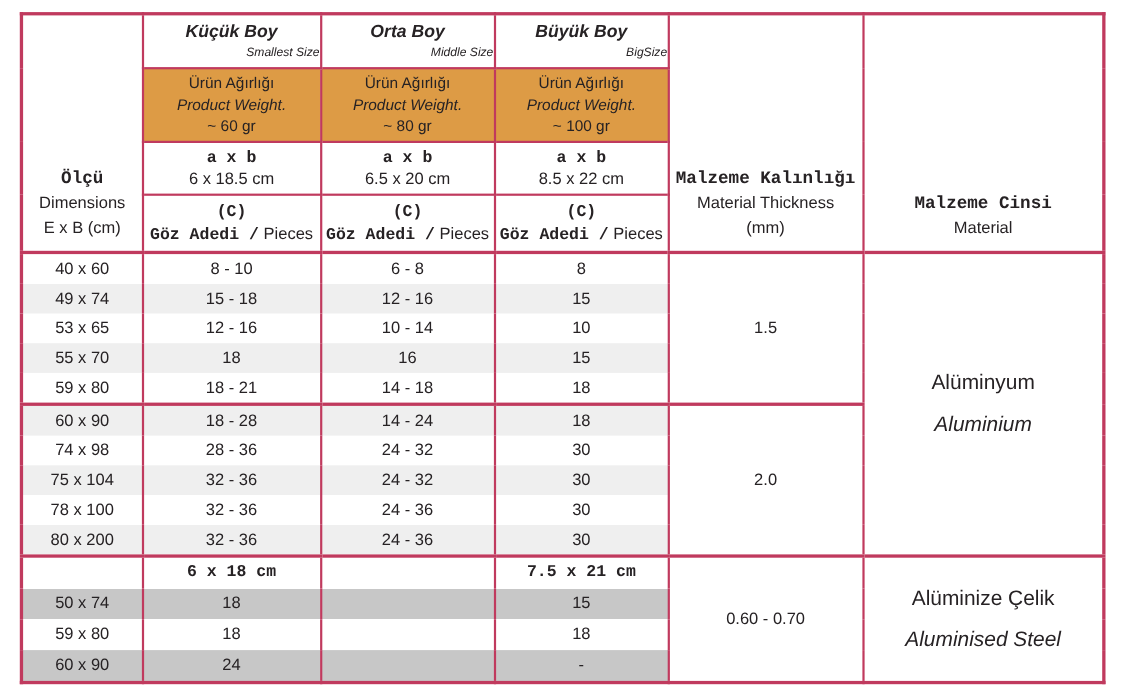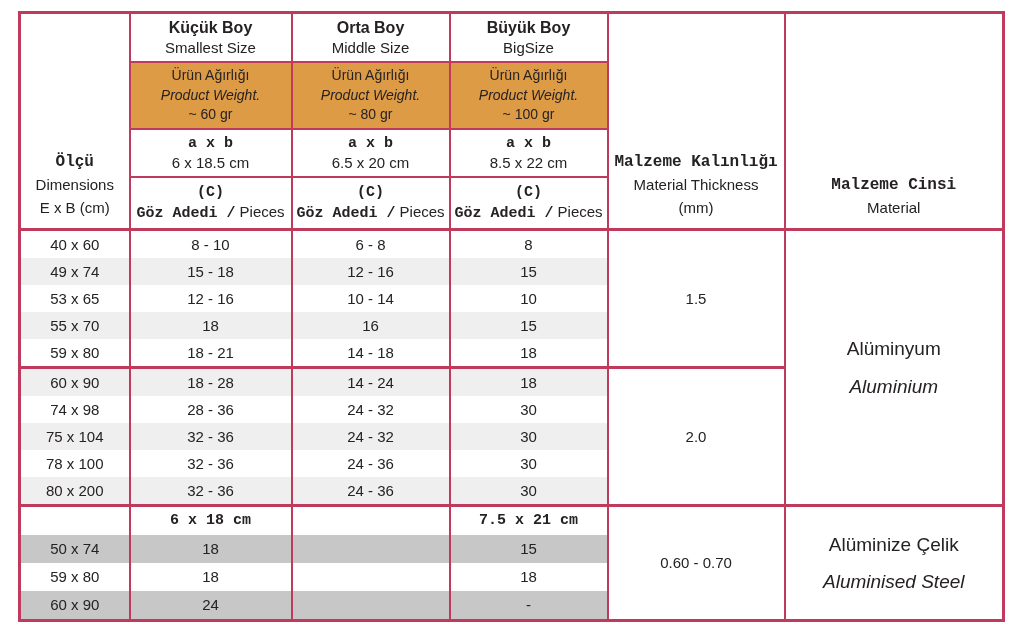--- a/index.html
+++ b/index.html
@@ -27,22 +27,22 @@
   .hline{border-bottom:2px solid var(--border);}
   .hdr-bottom{border-bottom:3px solid var(--border);}
   .sec-top{border-top:3px solid var(--border);}
   
   .b{font-weight:bold;font-family:Liberation Mono, monospace;}
   .i{font-style:italic;}
   .orange{background:var(--orange);font-size:14px;line-height:1.4;}
   .g{background:var(--zebra);}
   .dg{background:var(--zebra-dark);}
   .vbottom{vertical-align:bottom;padding-bottom:9px;line-height:1.5;}
-  .size-name{font-size:16px;font-weight:bold;line-height:1.35;}
-  .size-sub{font-size:15px;font-weight:normal;}
+  .size-name{font-size:16px;font-weight:bold;line-height:1.35;font-style:italic;}
+  .size-sub{font-size:11px;font-weight:normal;text-align:right;}
   .mat-cell{line-height:1.95;font-size:19px;}
   .t16{font-size:16px;}
 </style>
 </head>
 <body>
 
 <div class="wrap">
 <table>
   <colgroup>
     <col style="width:110px">

